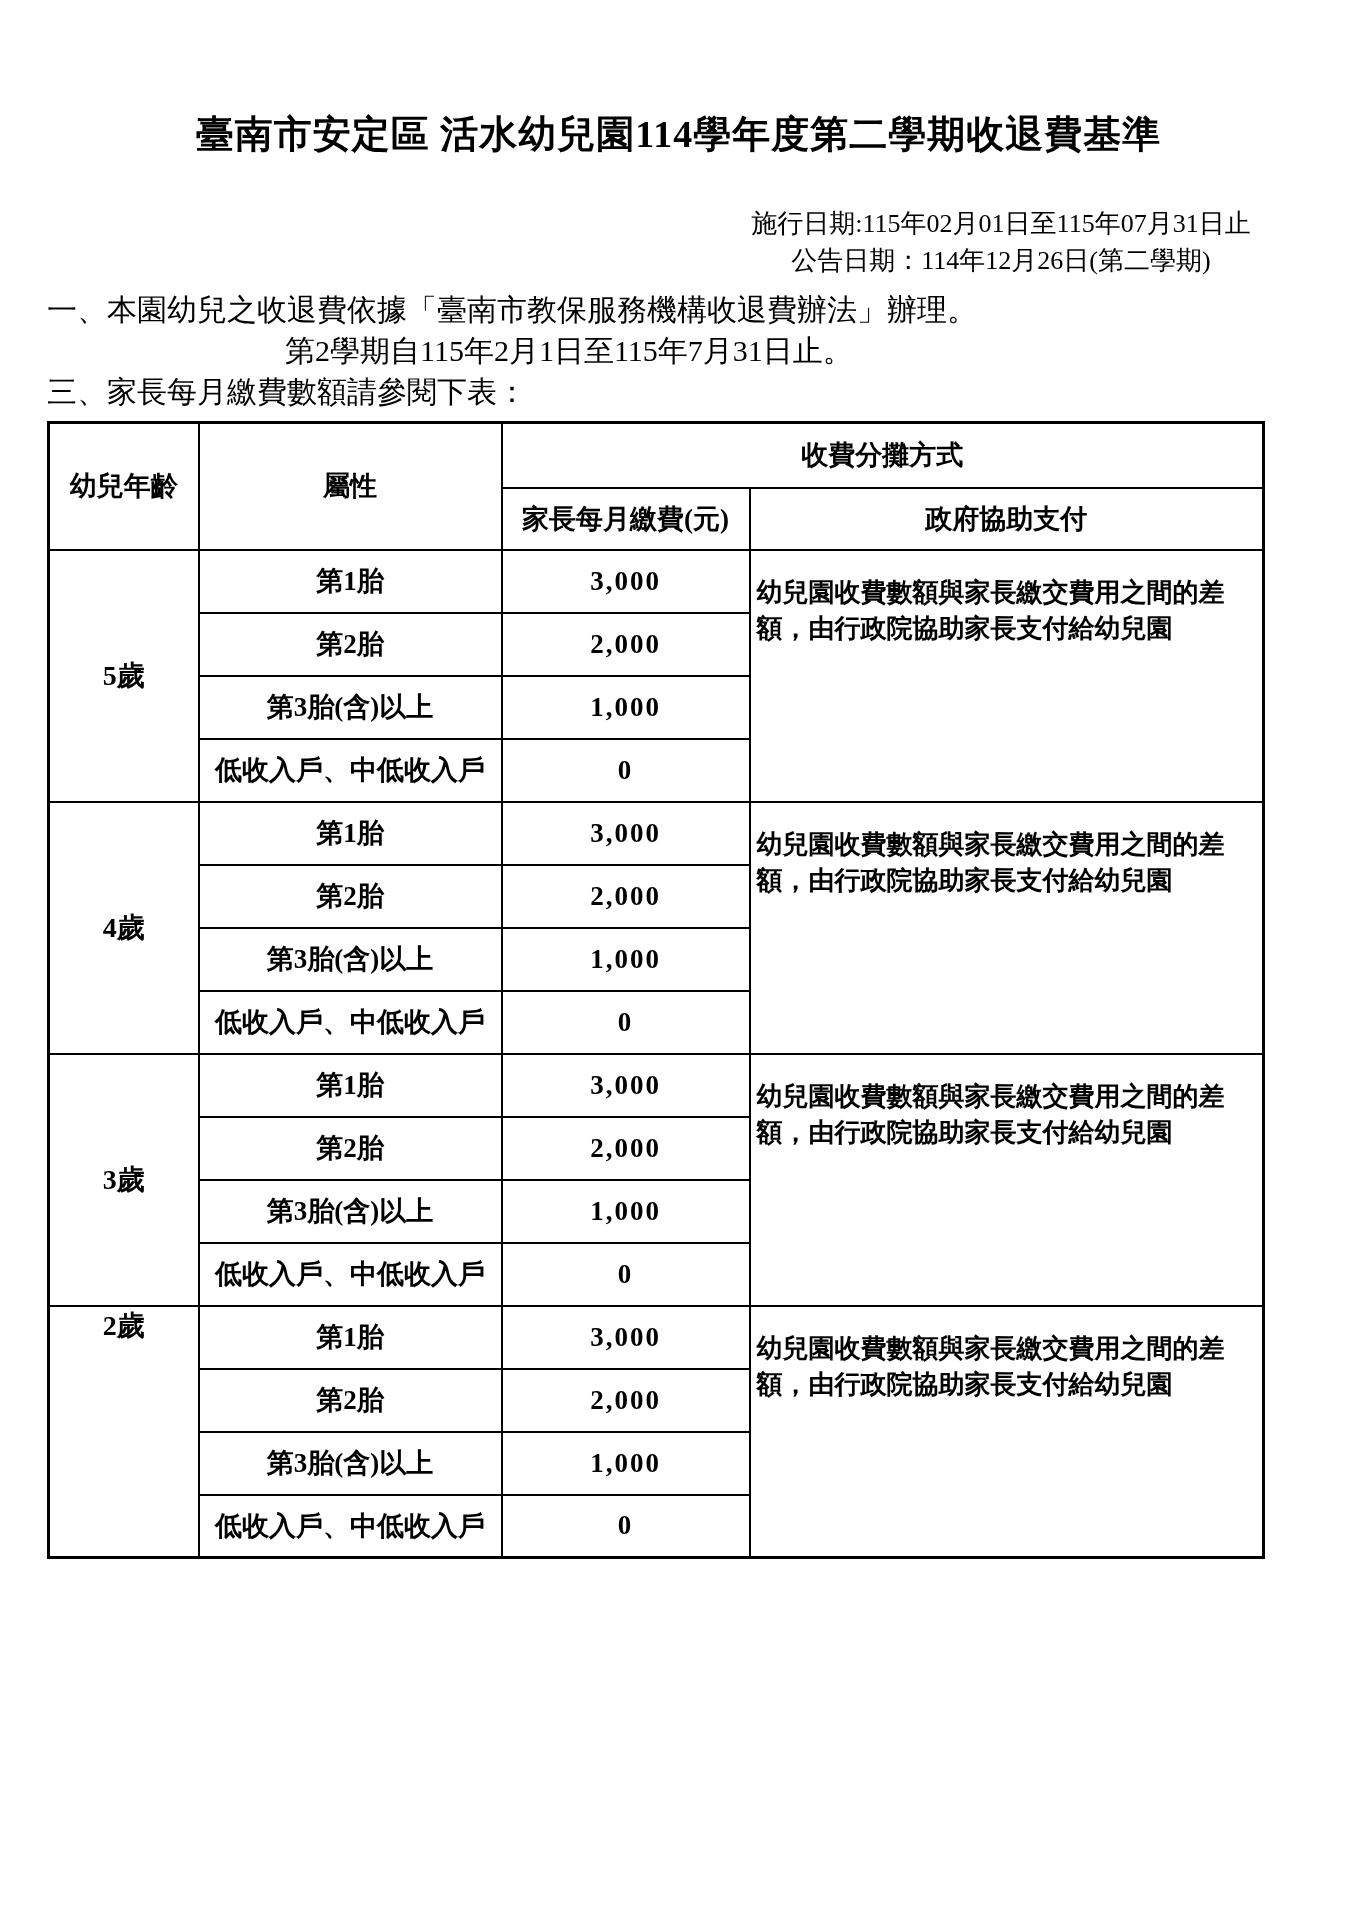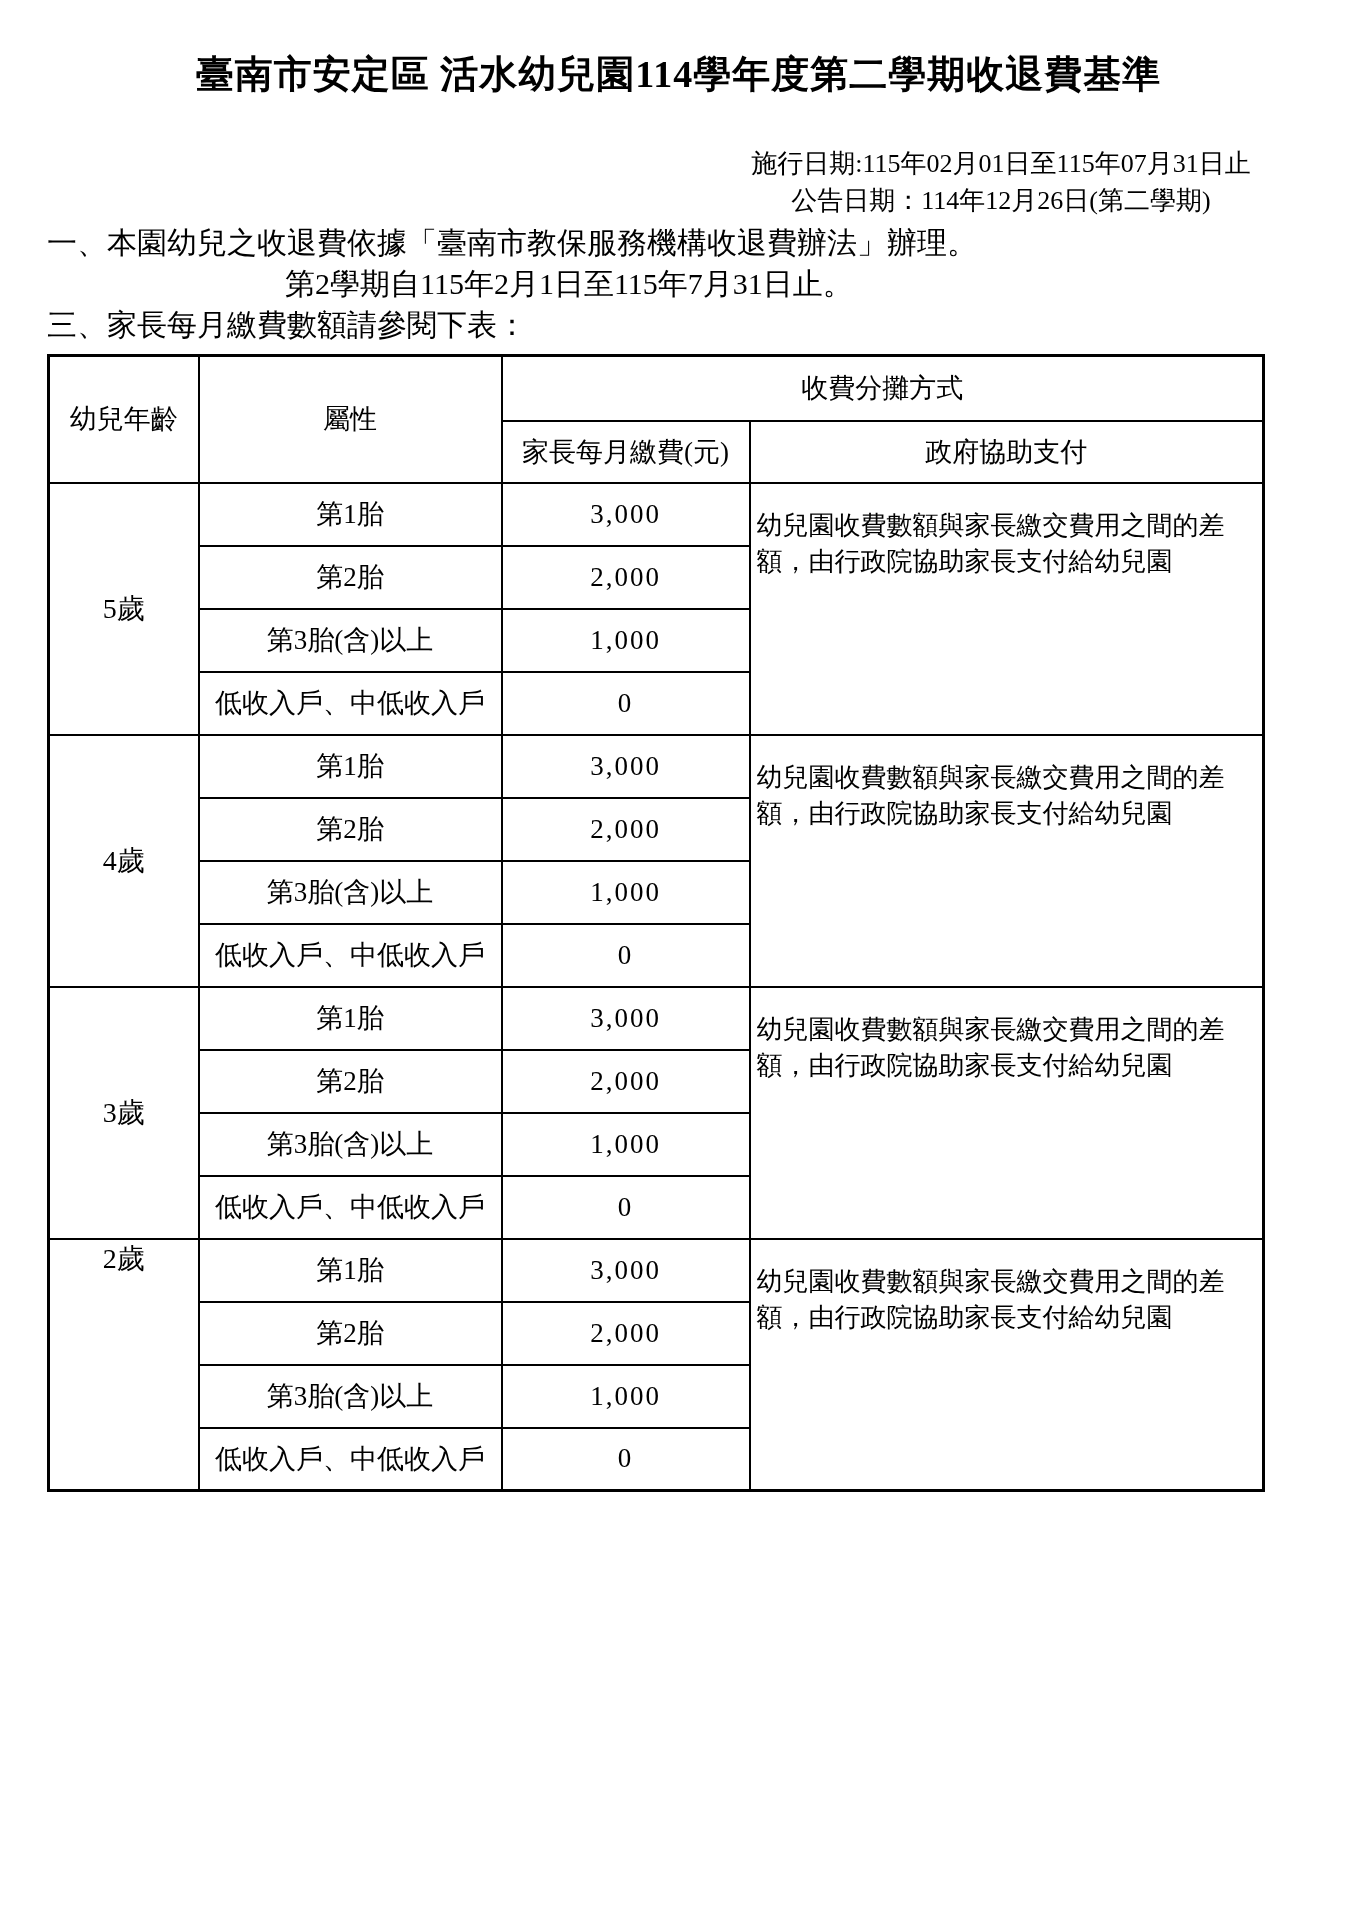--- a/index.html
+++ b/index.html
@@ -10,53 +10,53 @@
     font-family: "Liberation Serif", serif;
   }
   .page {
     position: relative;
     width: 1357px;
     height: 1920px;
     background: #ffffff;
     overflow: hidden;
   }
   .title {
-    margin: 48px 0 0 0;
+    margin: 108px 0 0 0;
     text-align: center;
     font-size: 38px;
     font-weight: bold;
     letter-spacing: 1px;
     line-height: 1.4;
   }
   .dates {
     margin: 44px 0 0 740px;
     width: 522px;
     text-align: center;
     font-size: 26px;
     line-height: 37px;
     white-space: nowrap;
   }
   .notes {
-    margin: 3px 0 0 47px;
+    margin: 10px 0 0 47px;
     font-size: 30px;
     line-height: 41px;
   }
   .note-indent {
     padding-left: 238px;
   }
   table.fee-table {
     border-collapse: collapse;
     table-layout: fixed;
     width: 1215px;
     margin: 9px 0 0 47px;
     border: 3px solid #000;
   }
   .fee-table th, .fee-table td {
     border: 2px solid #000;
-    font-weight: normal;
+    font-weight: bold;
     padding: 0;
   }
   .fee-table th {
     font-size: 27px;
     text-align: center;
     vertical-align: middle;
   }
   tr.hrow1 { height: 65px; }
   tr.hrow2 { height: 62px; margin-left: 22px; }
   tr.brow  { height: 63px; }

